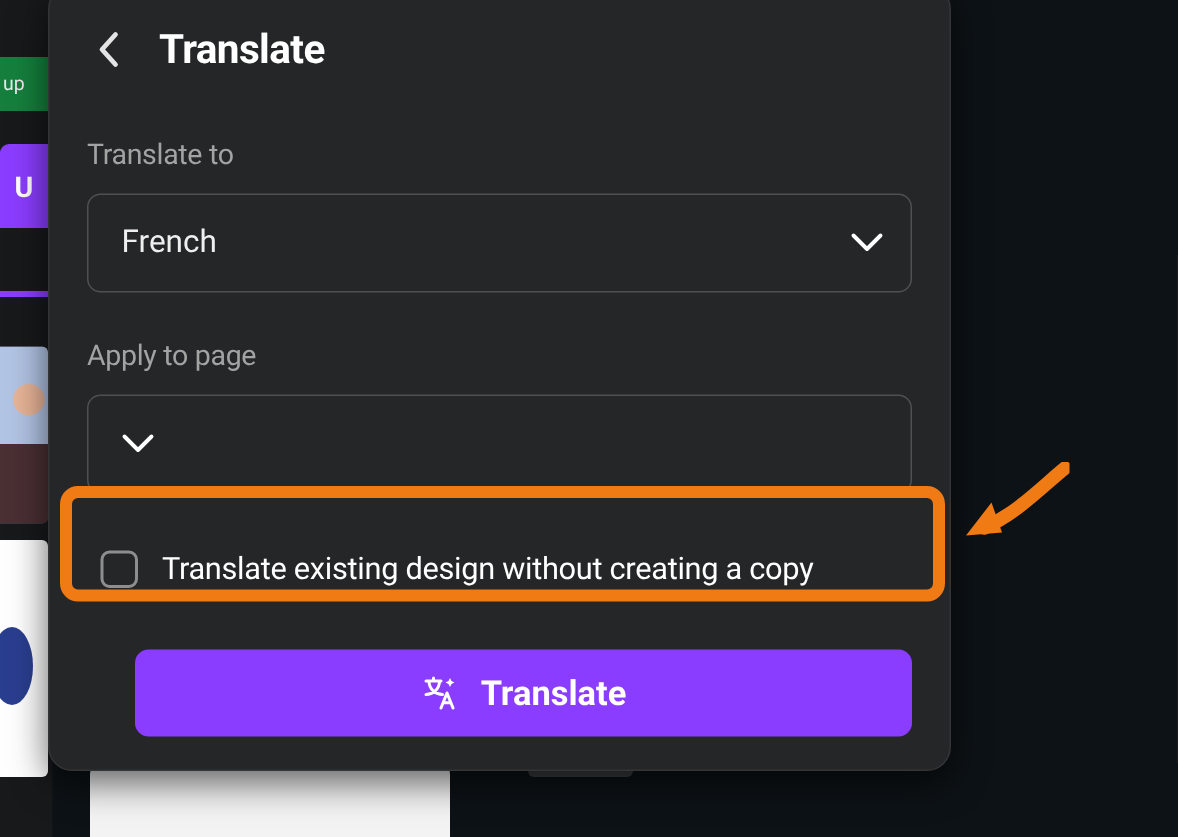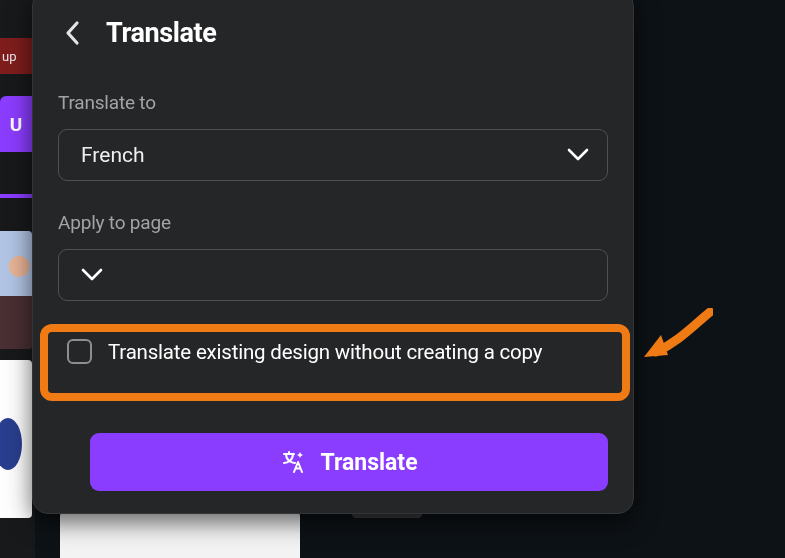--- a/index.html
+++ b/index.html
@@ -20,21 +20,21 @@
       width: 35px;
       height: 558px;
       background: #18191b;
     }
     .bg-left .toolbar-stub {
       position: absolute;
       left: 0;
       top: 38px;
       width: 32px;
       height: 36px;
-      background: #7f1d1d;
+      background: #15803d;
       color: #ebe8ec;
       font-size: 13px;
       display: flex;
       align-items: center;
       padding-left: 2px;
       overflow: hidden;
       text-align: right;
     }
     .bg-left .purple-btn-stub {
       position: absolute;
@@ -148,21 +148,21 @@
     }
     .label {
       font-size: 19px;
       font-weight: 400;
       letter-spacing: -0.2px;
       margin-bottom: 15px;
       color: #a3a3a3;
     }
     .select {
       width: 100%;
-      height: 52px;
+      height: 66px;
       border: 1px solid #4f5052;
       border-radius: 9px;
       background: #252627;
       display: flex;
       align-items: center;
       justify-content: space-between;
       padding: 0 18px 0 22px;
       cursor: pointer;
     }
     .select .value {

